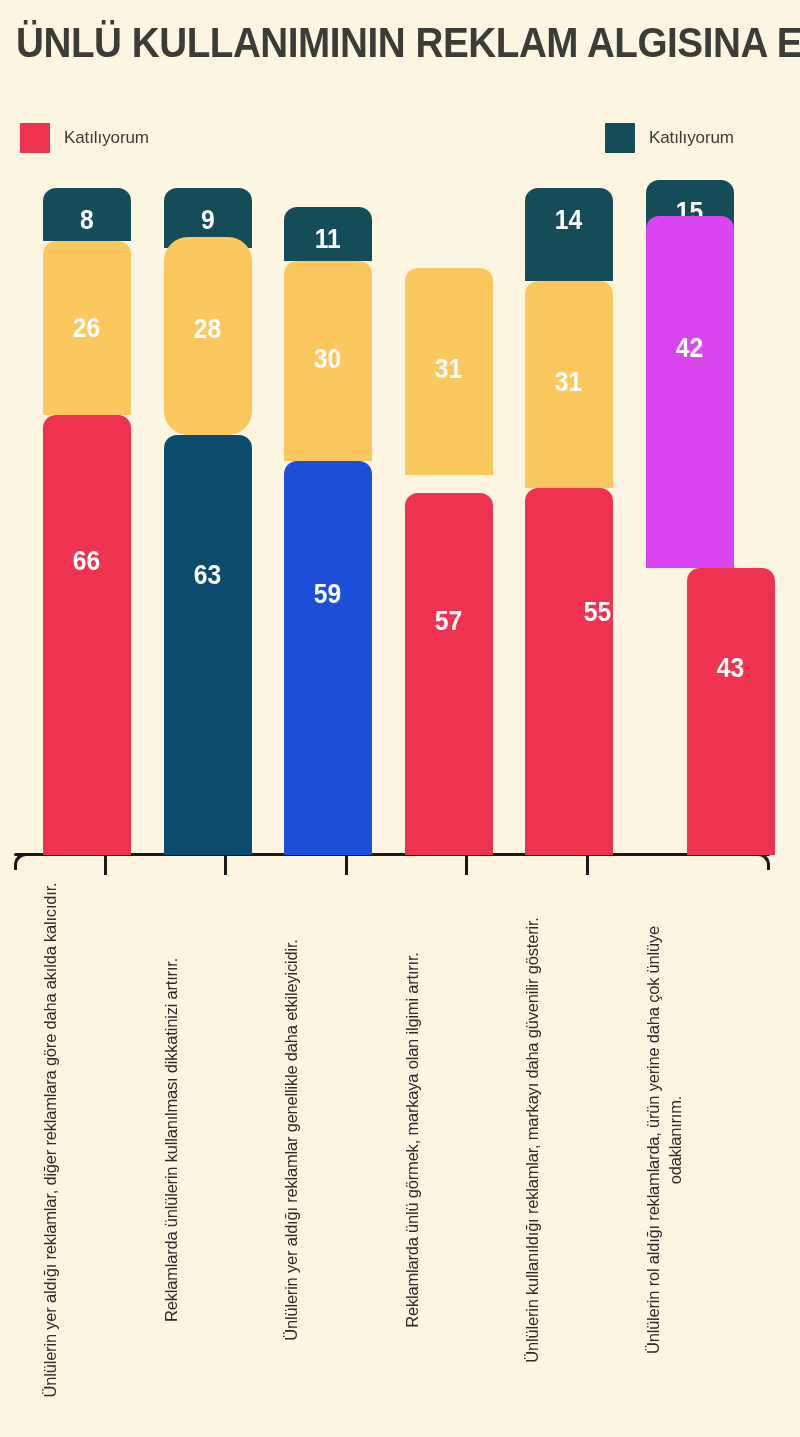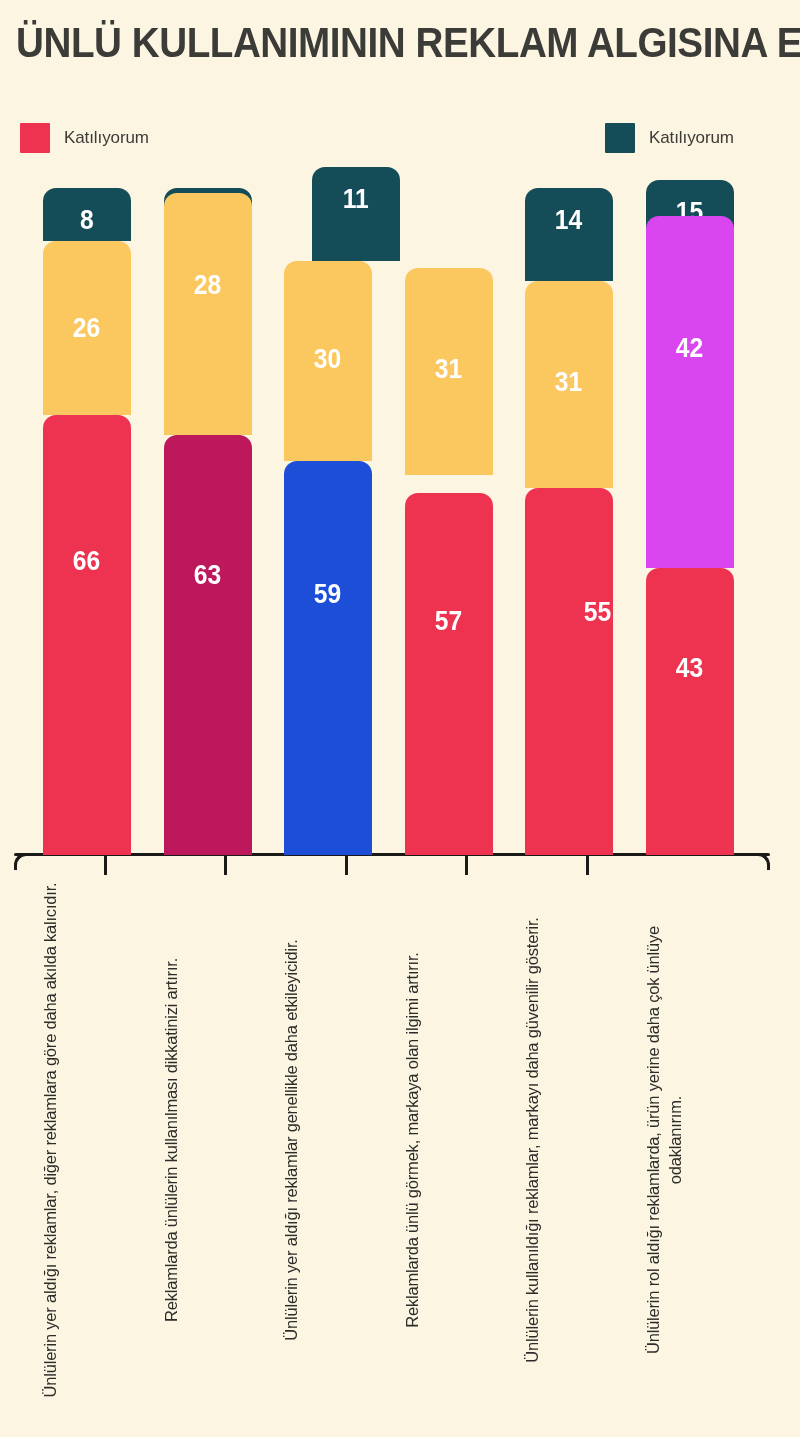--- a/index.html
+++ b/index.html
@@ -203,43 +203,43 @@
         <div class="seg disagree" style="bottom: 613.64px; height: 53.36px; background: rgb(20, 76, 88); z-index: 1; align-items: flex-start;">
           <span class="seg-value" style="margin-top: 18px;">8</span>
         </div>
       </div>
     </div>
     <div class="cat-label" style="left: 87px; margin-left: -50px;">
       <div class="cat-label-inner">Ünlülerin yer aldığı reklamlar, diğer reklamlara göre daha akılda kalıcıdır.</div>
     </div>
     <div class="bar-group" style="left: 163.5px;">
       <div class="bar-stack" style="height: 667px;">
-        <div class="seg agree" style="bottom: 0px; height: 420.21px; background: #be185d; z-index: 3; align-items: flex-start;">
+        <div class="seg agree" style="bottom: 0px; height: 420.21px; background: #0c4a6e; z-index: 3; align-items: flex-start;">
           <span class="seg-value" style="margin-top: 126.063px;">63</span>
         </div>
-        <div class="seg neutral" style="bottom: 420.21px; height: 242px; background: rgb(251, 200, 95); z-index: 2; align-items: flex-start;">
+        <div class="seg neutral" style="bottom: 420.21px; height: 198px; background: rgb(251, 200, 95); z-index: 2; align-items: flex-start; border-radius: 24px;">
           <span class="seg-value" style="margin-top: 78.4392px;">28</span>
         </div>
         <div class="seg disagree" style="bottom: 606.97px; height: 60.03px; background: rgb(20, 76, 88); z-index: 1; align-items: flex-start;">
           <span class="seg-value" style="margin-top: 18px;">9</span>
         </div>
       </div>
     </div>
     <div class="cat-label" style="left: 207.5px; margin-left: -50px;">
       <div class="cat-label-inner">Reklamlarda ünlülerin kullanılması dikkatinizi artırır.</div>
     </div>
     <div class="bar-group" style="left: 284px;">
       <div class="bar-stack" style="height: 667px;">
         <div class="seg agree" style="bottom: 0px; height: 393.53px; background: #1d4ed8; z-index: 3; align-items: flex-start;">
           <span class="seg-value" style="margin-top: 118.059px;">59</span>
         </div>
         <div class="seg neutral" style="bottom: 393.53px; height: 200.1px; background: rgb(251, 200, 95); z-index: 2; align-items: flex-start;">
           <span class="seg-value" style="margin-top: 84.042px;">30</span>
         </div>
-        <div class="seg disagree" style="bottom: 593.63px; height: 94px; background: rgb(20, 76, 88); z-index: 1; align-items: flex-start; margin-left: 28px;">
+        <div class="seg disagree" style="bottom: 593.63px; height: 54px; background: rgb(20, 76, 88); z-index: 1; align-items: flex-start;">
           <span class="seg-value" style="margin-top: 18px;">11</span>
         </div>
       </div>
     </div>
     <div class="cat-label" style="left: 328px; margin-left: -50px;">
       <div class="cat-label-inner">Ünlülerin yer aldığı reklamlar genellikle daha etkileyicidir.</div>
     </div>
     <div class="bar-group" style="left: 404.5px;">
       <div class="bar-stack" style="height: 667px;">
         <div class="seg agree" style="bottom: 0px; height: 362px; background: rgb(237, 51, 80); z-index: 3; align-items: flex-start;">
@@ -264,21 +264,21 @@
         <div class="seg disagree" style="bottom: 573.62px; height: 93.38px; background: rgb(20, 76, 88); z-index: 1; align-items: flex-start;">
           <span class="seg-value" style="margin-top: 18px;">14</span>
         </div>
       </div>
     </div>
     <div class="cat-label" style="left: 569px; margin-left: -50px;">
       <div class="cat-label-inner">Ünlülerin kullanıldığı reklamlar, markayı daha güvenilir gösterir.</div>
     </div>
     <div class="bar-group" style="left: 645.5px;">
       <div class="bar-stack" style="height: 667px;">
-        <div class="seg agree" style="bottom: 0px; height: 286.81px; background: rgb(237, 51, 80); z-index: 3; align-items: flex-start;">
+        <div class="seg agree" style="bottom: 0px; height: 286.81px; background: rgb(237, 51, 80); z-index: 3; align-items: flex-start; margin-left: 41px;">
           <span class="seg-value" style="margin-top: 86.043px;">43</span>
         </div>
         <div class="seg neutral" style="bottom: 286.81px; height: 352px; background: #d946ef; z-index: 2; align-items: flex-start;">
           <span class="seg-value" style="margin-top: 117.659px;">42</span>
         </div>
         <div class="seg disagree" style="bottom: 566.95px; height: 108px; background: rgb(20, 76, 88); z-index: 1; align-items: flex-start;">
           <span class="seg-value" style="margin-top: 18px;">15</span>
         </div>
       </div>
     </div>

